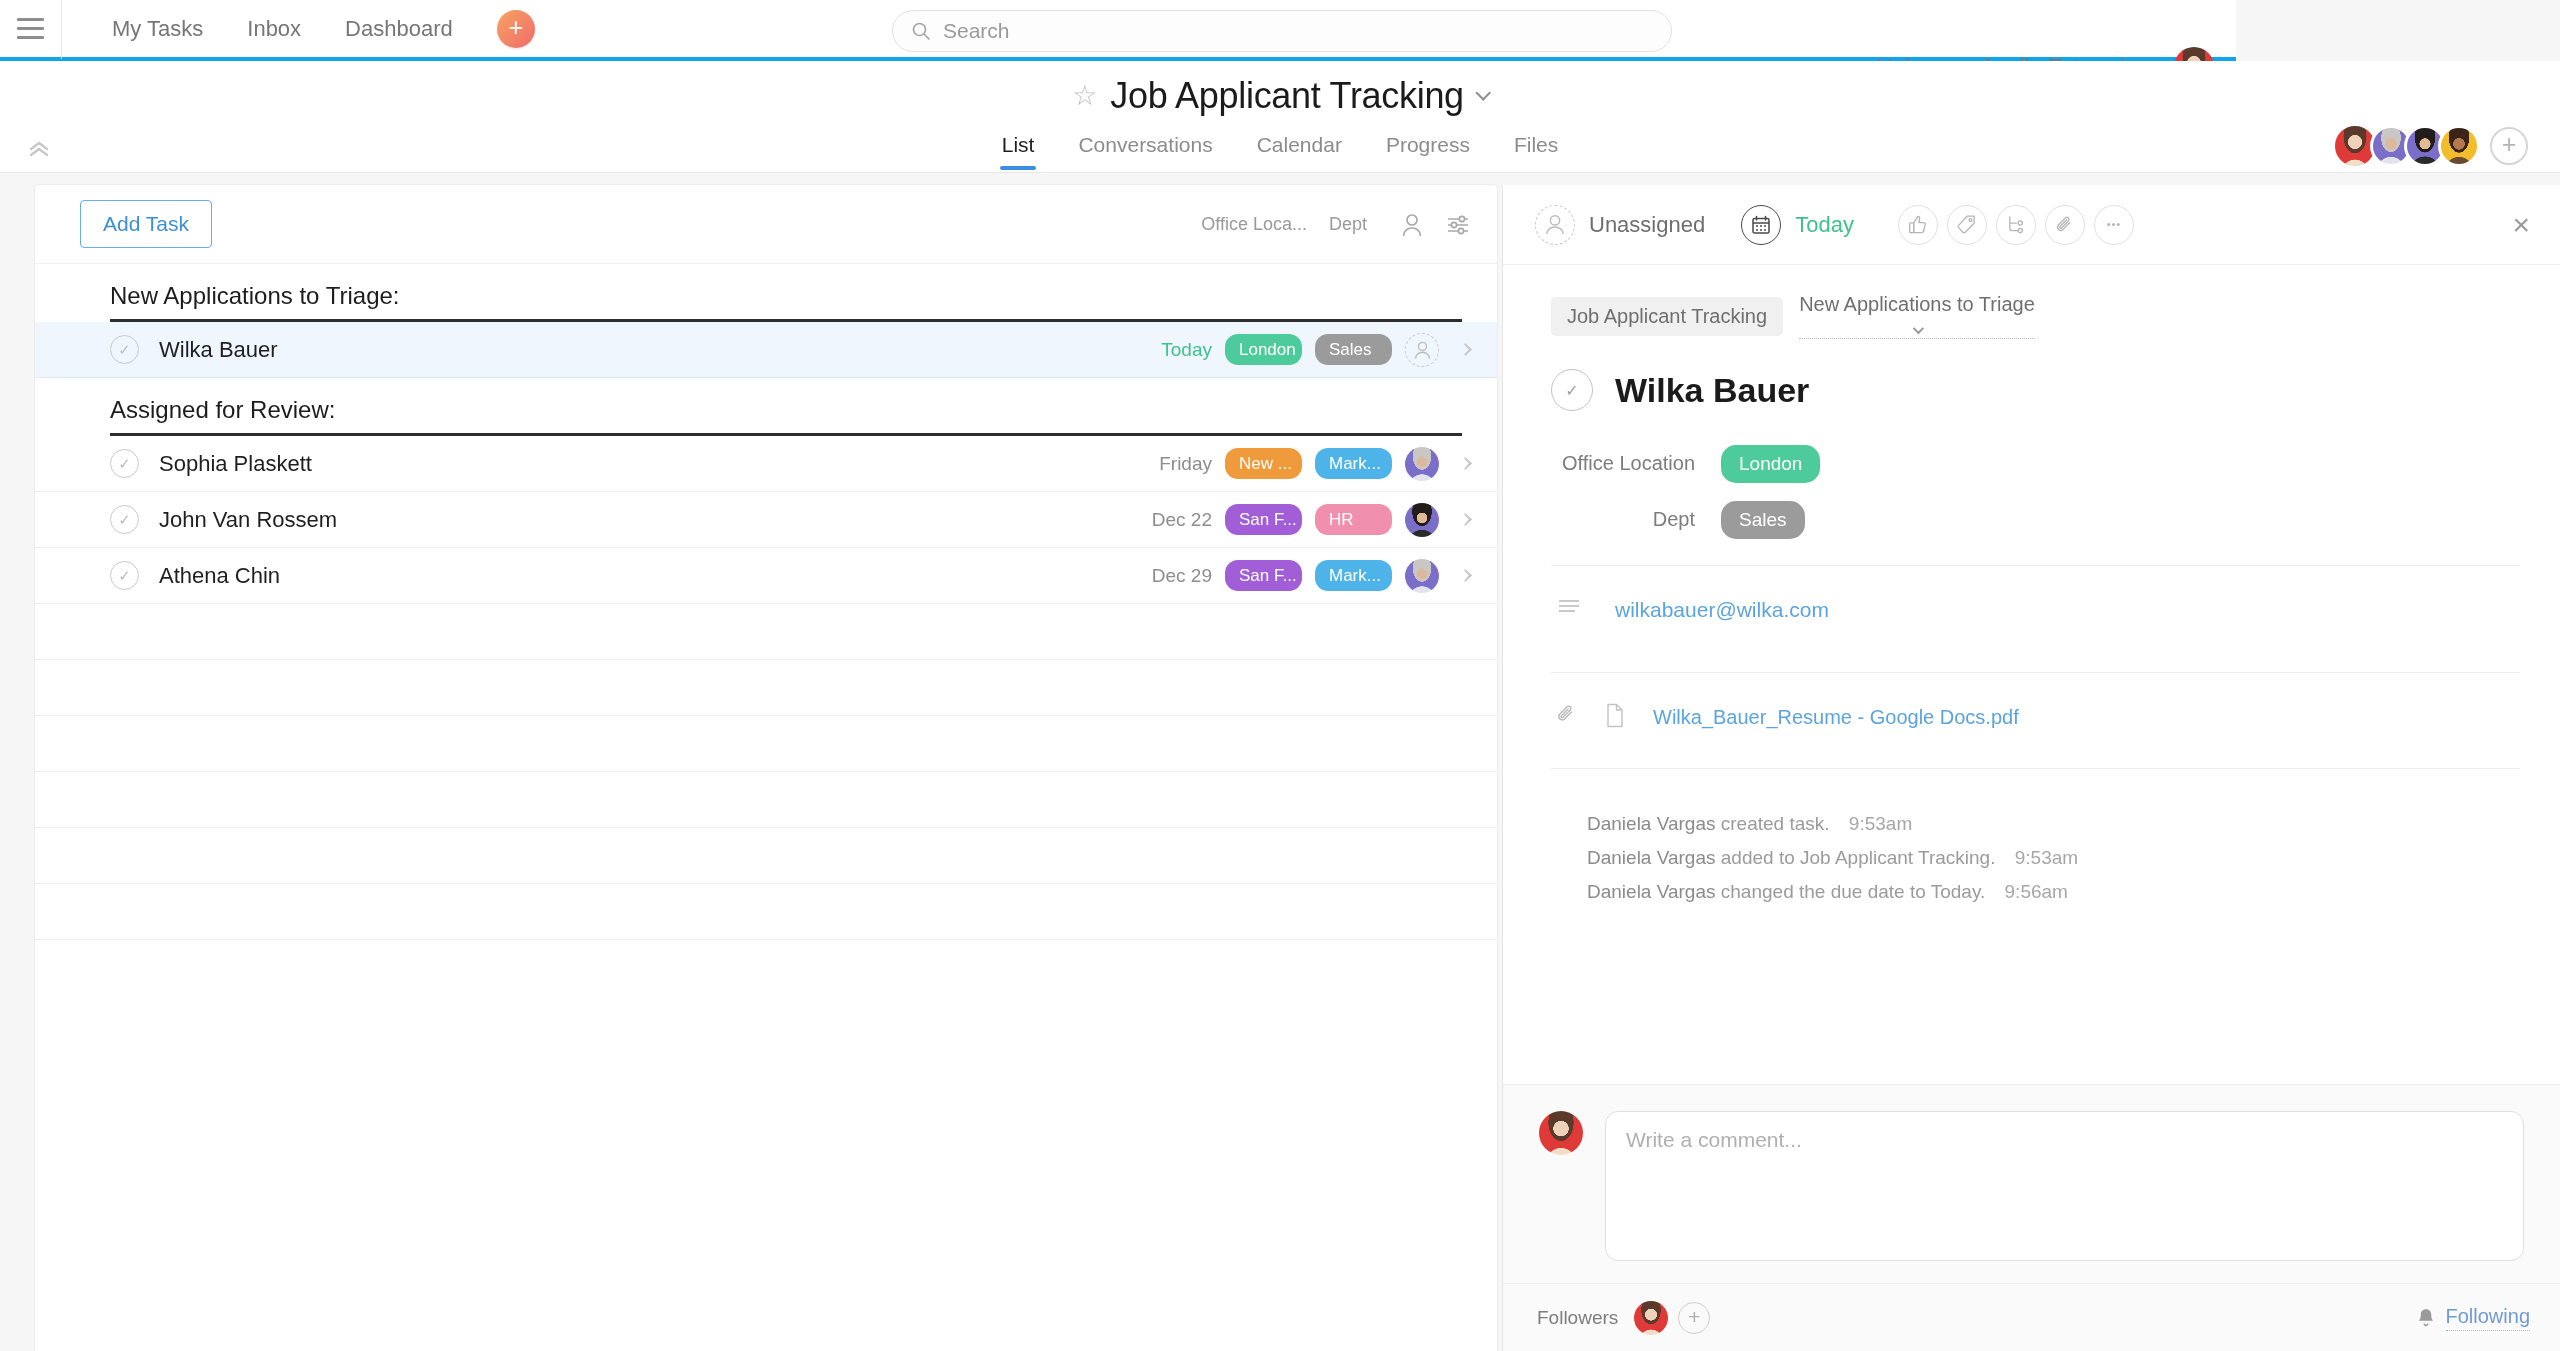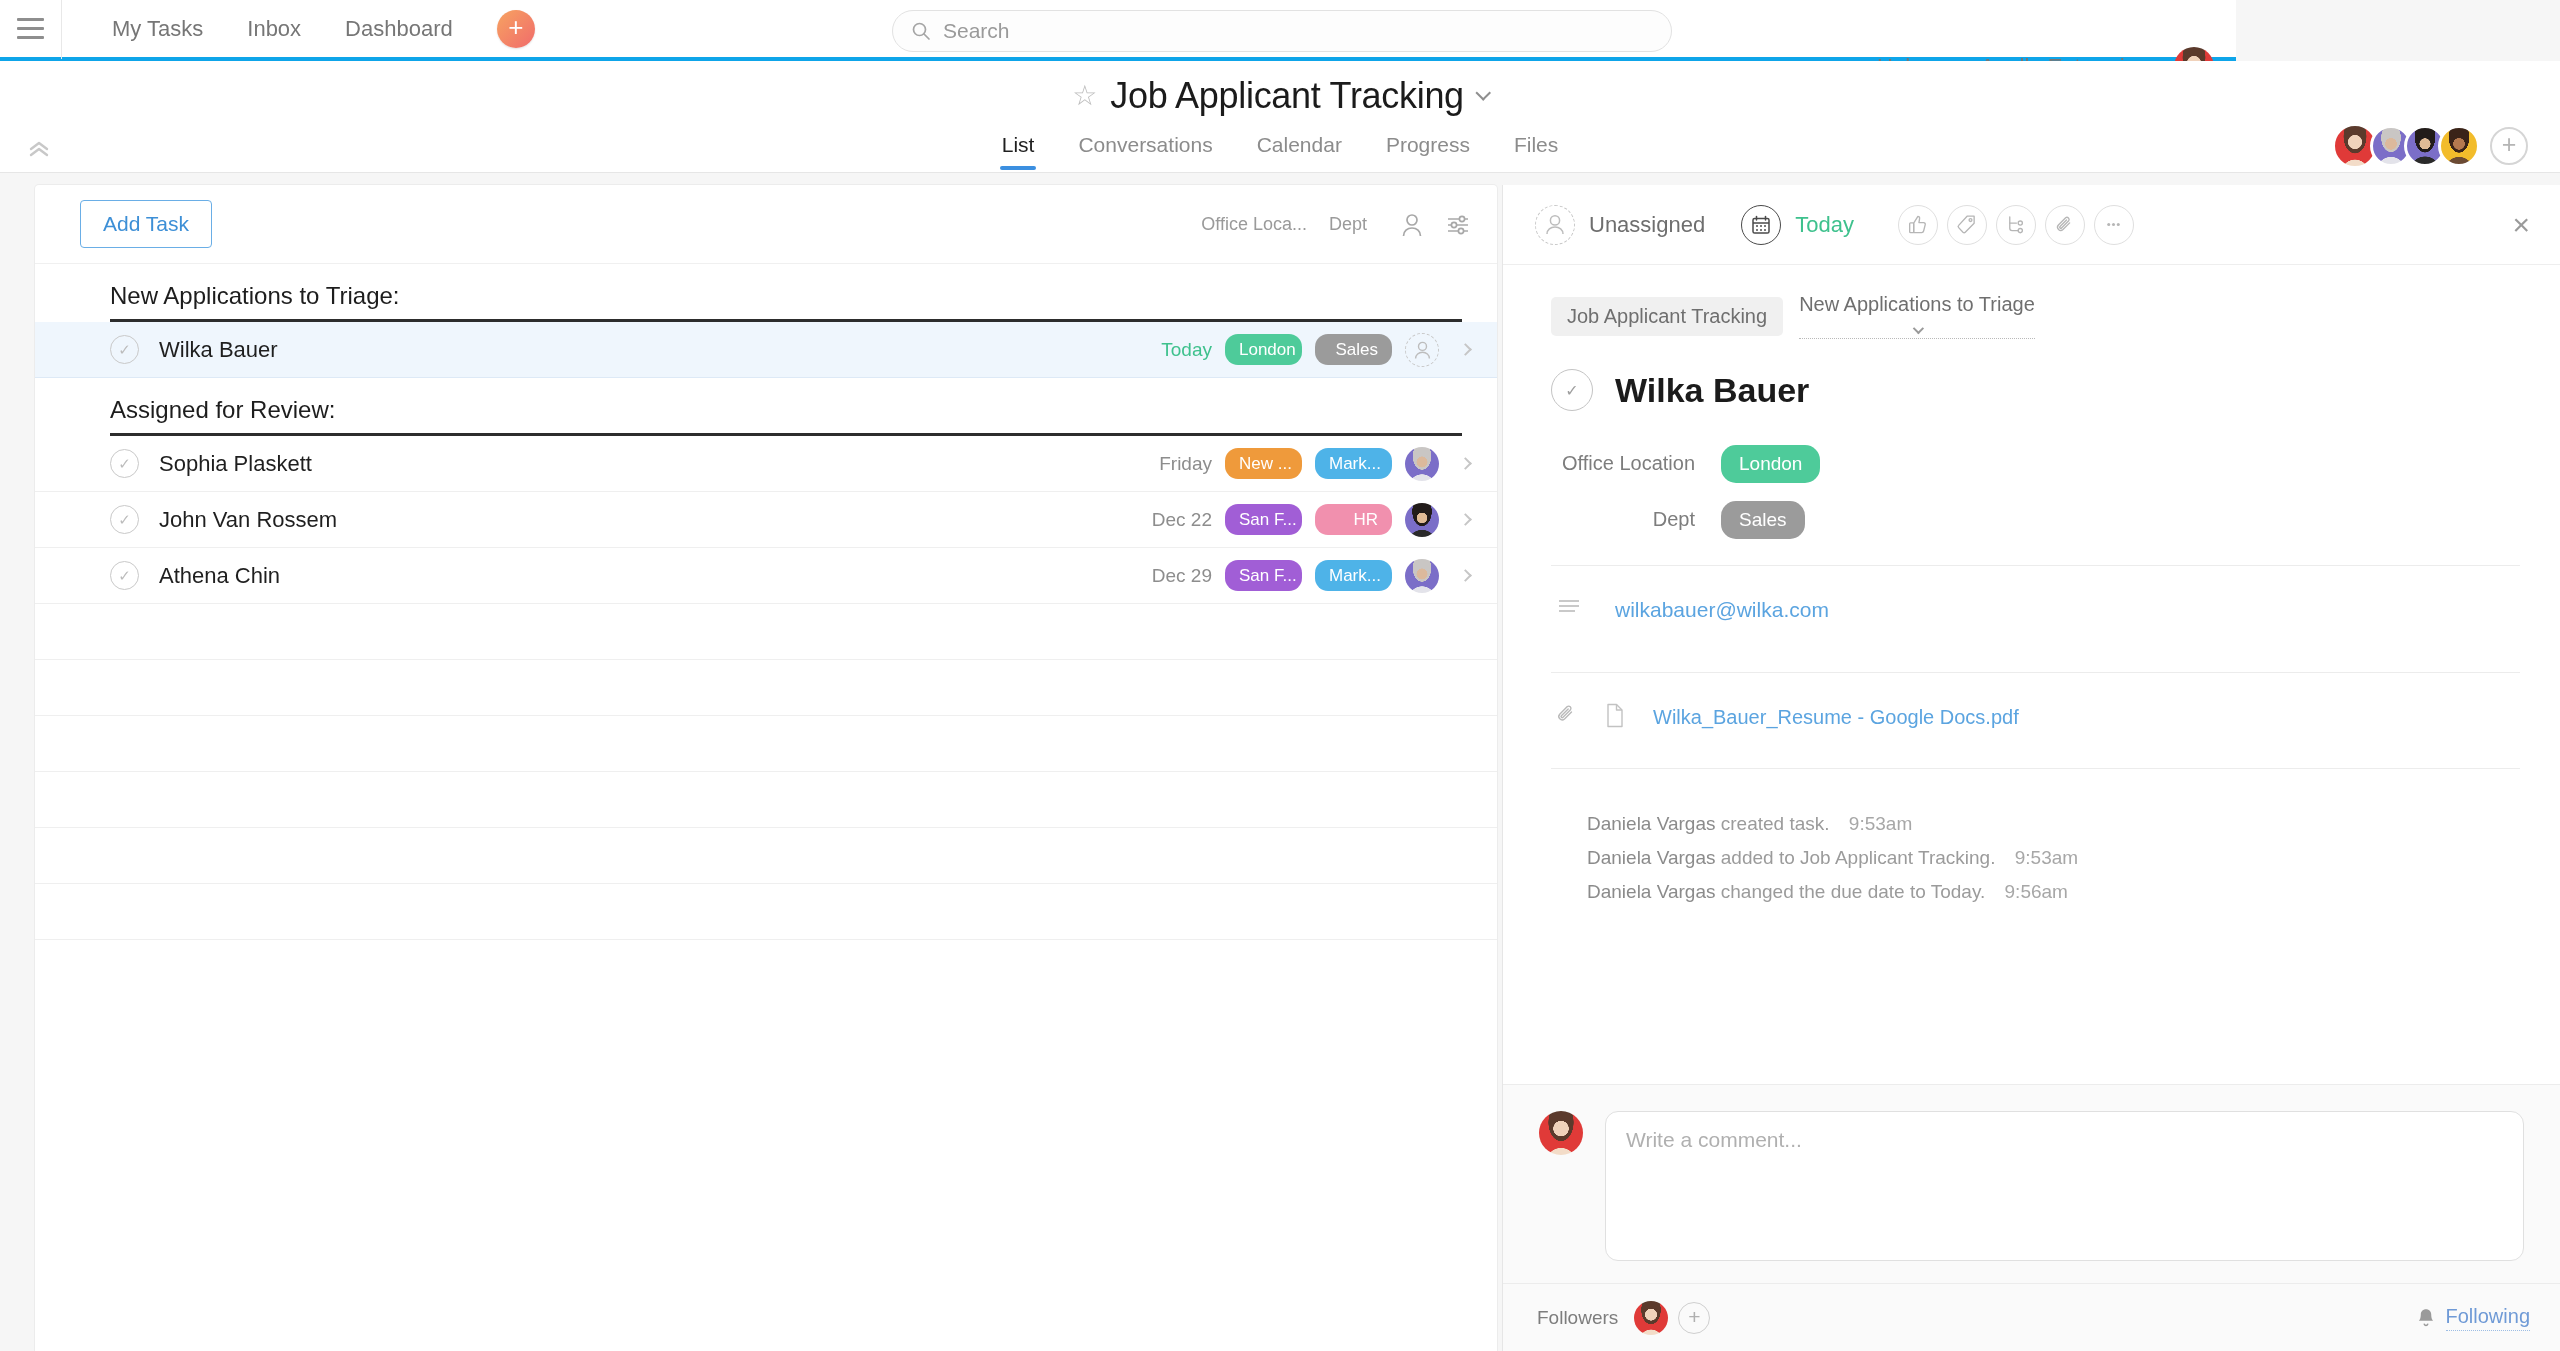--- a/index.html
+++ b/index.html
@@ -132,21 +132,21 @@
     display: flex; align-items: center; justify-content: center; flex-shrink: 0;
     color: #bcbcbc; font-size: 15px; cursor: pointer;
   }
   .task-name { font-size: 22px; color: #1f1f1f; margin-left: 20px; white-space: nowrap; }
   .row-right { margin-left: auto; display: flex; align-items: center; gap: 13px; }
   .due { font-size: 19px; color: #8d8d8d; white-space: nowrap; }
   .due.today { color: #3ec18d; }
   .pill {
     font-size: 17px; color: #ffffff; border-radius: 13px; padding: 5px 14px;
     white-space: nowrap; overflow: hidden; cursor: pointer; line-height: 1.25;
-    min-width: 68px; text-align: right;
+    min-width: 68px; text-align: left;
   }
   .pill.w-loc { width: 77px; }
   .pill.w-dept { width: 77px; }
   .row-av { width: 34px; height: 34px; border-radius: 50%; }
   .row-av.placeholder {
     border: 1.5px dashed #c8c8c8; background: transparent;
     display: flex; align-items: center; justify-content: center;
   }
   .row-chev { width: 9px; height: 9px; border-right: 2px solid #c6c6c6; border-top: 2px solid #c6c6c6; transform: rotate(45deg); margin-left: 9px; }
 

